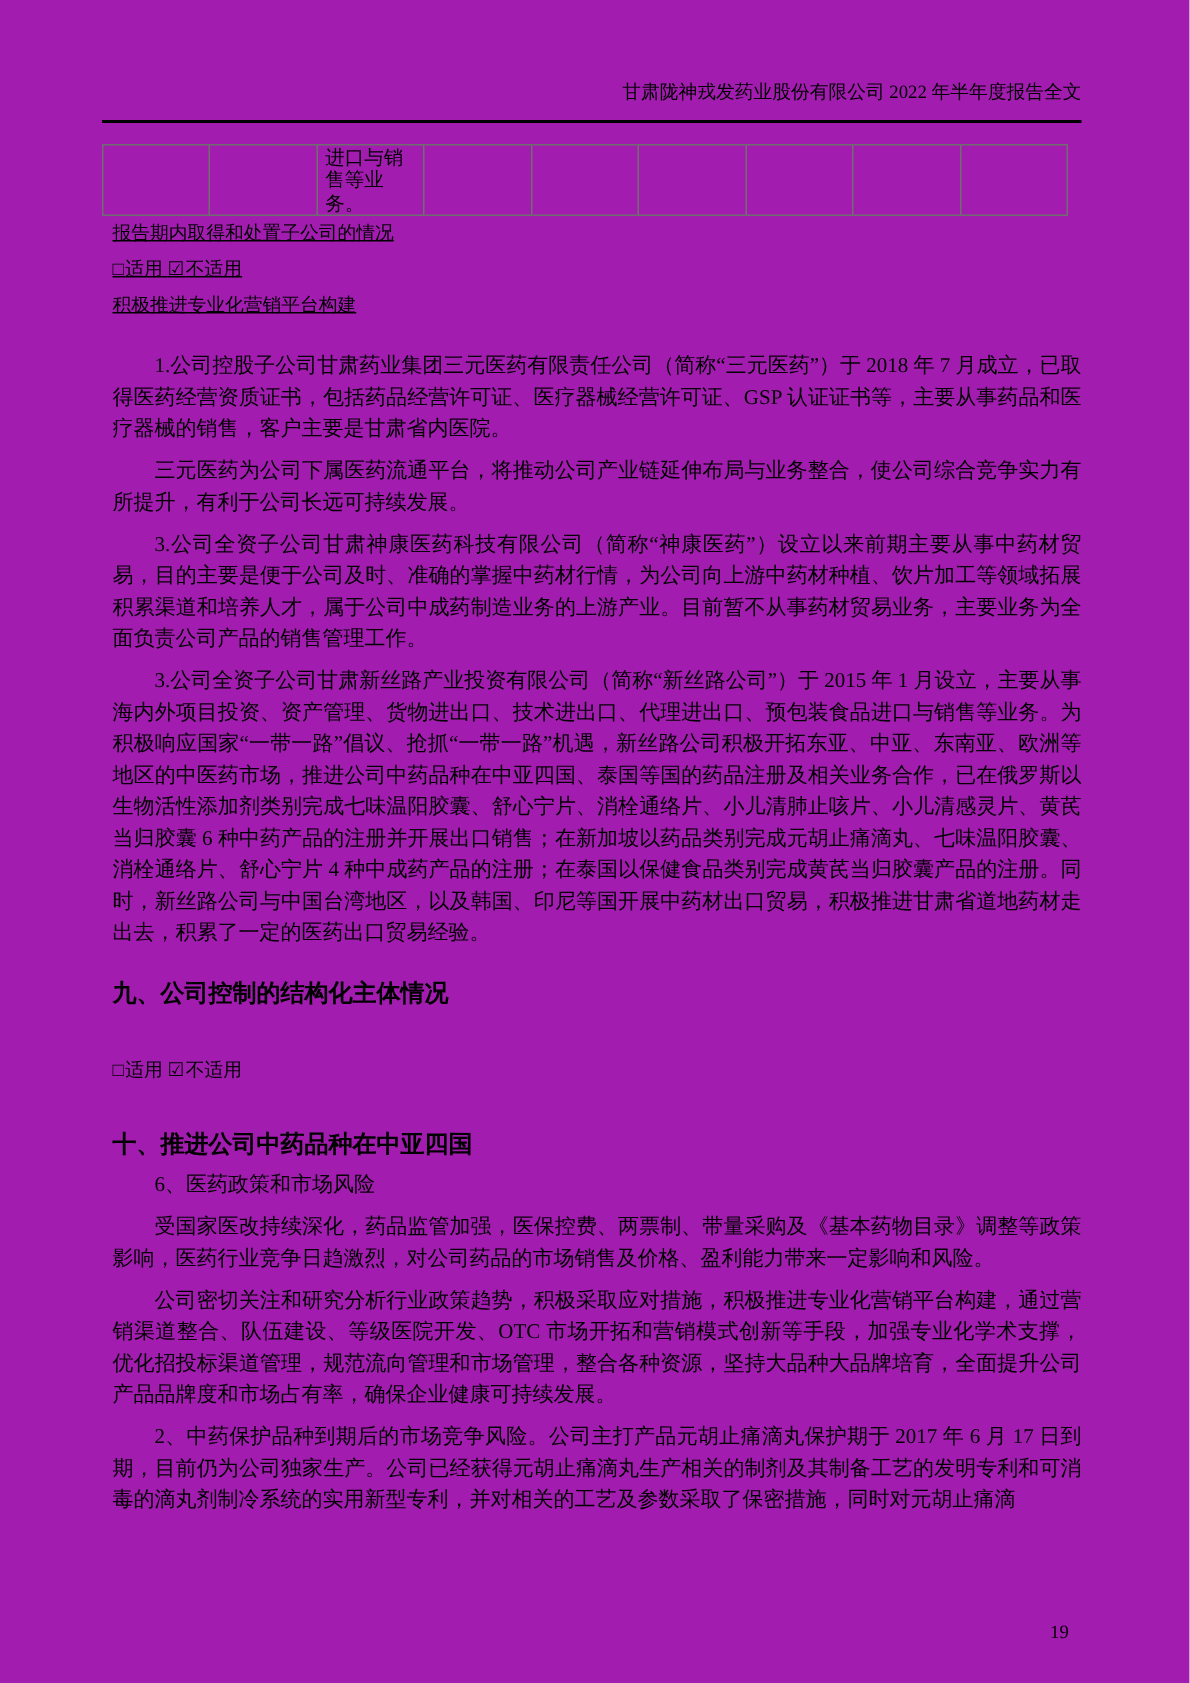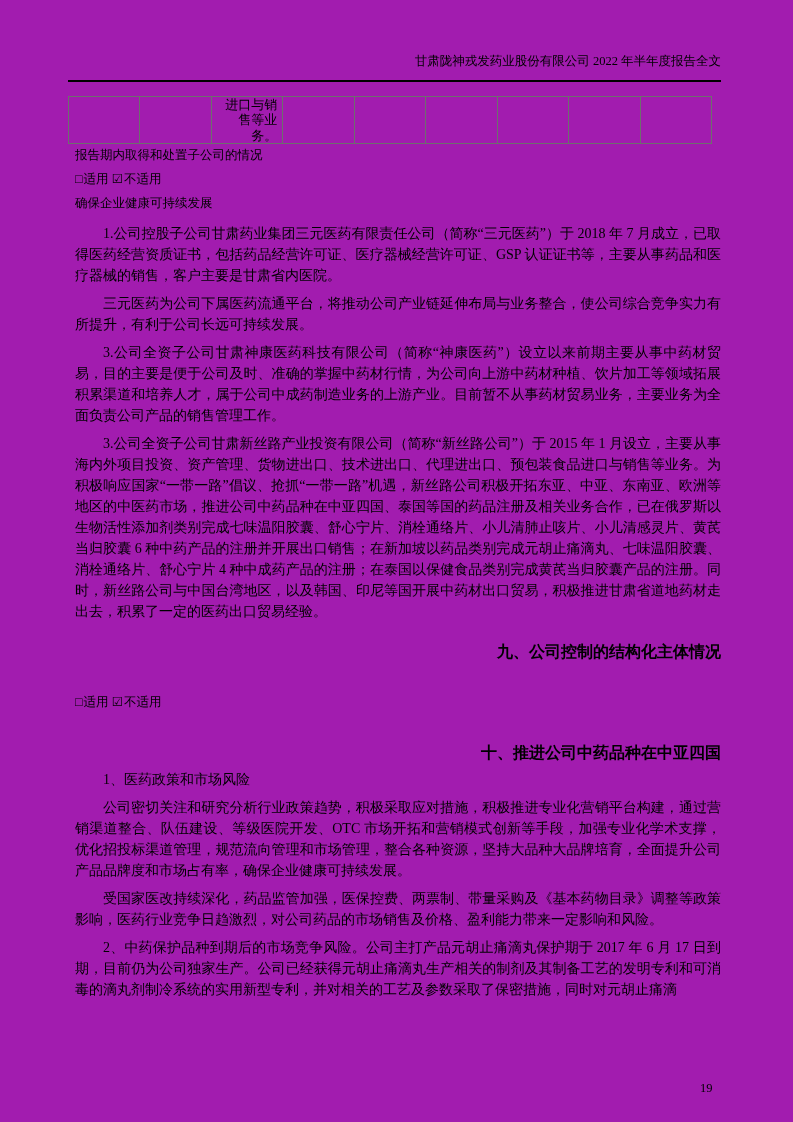--- a/index.html
+++ b/index.html
@@ -23,35 +23,35 @@
   table.biz-table {
     position:absolute; top:96px; left:68px;
     width:644px; height:47px;
     border-collapse:collapse; table-layout:fixed;
   }
   table.biz-table td {
     border:1px solid #6e6e6e;
     vertical-align:top;
     font-size:13px; line-height:15.4px;
     padding:0 5px;
-    text-align:right;
+    text-align:left;
   }
   .content {
     position:absolute; top:143px; left:75px; width:646px;
   }
   .small-line { font-size:12.5px; line-height:24px; }
-  .small-block { margin-bottom:8px; }
+  .small-block { margin-bottom:19px;text-decoration:underline; }
   p.body {
     font-size:14px; line-height:21px;
     margin:0 0 7px 0;
     text-align:justify; text-indent:2em;
   }
   h2.sec {
     font-family:"Liberation Sans","DejaVu Sans",sans-serif;
-    font-size:16px; font-weight:bold; line-height:24px;text-align:right;
+    font-size:16px; font-weight:bold; line-height:24px;
   }
   .sec-9 { margin-top:18px; }
   .check-mid { margin-top:26px; }
   .sec-10 { margin-top:27px; margin-bottom:4px; }
   .page-number {
     position:absolute; top:1080px; left:700px;
     font-size:12.5px; line-height:16px;
   }
   .chk { letter-spacing:1px; }
 </style>
@@ -80,39 +80,39 @@
     </table>
 
   <div class="content">
 
     <div class="small-block">
       <div class="small-line">报告期内取得和处置子公司的情况</div>
       <div class="small-line">
         <span class="chk">□</span><span>适用</span>
         <span class="chk">☑</span><span>不适用</span>
       </div>
-      <div class="small-line">确保企业健康可持续发展</div>
+      <div class="small-line">积极推进专业化营销平台构建</div>
     </div>
 
     <p class="body">1.公司控股子公司甘肃药业集团三元医药有限责任公司（简称“三元医药”）于 2018 年 7 月成立，已取得医药经营资质证书，包括药品经营许可证、医疗器械经营许可证、GSP 认证证书等，主要从事药品和医疗器械的销售，客户主要是甘肃省内医院。</p>
     <p class="body">三元医药为公司下属医药流通平台，将推动公司产业链延伸布局与业务整合，使公司综合竞争实力有所提升，有利于公司长远可持续发展。</p>
     <p class="body">3.公司全资子公司甘肃神康医药科技有限公司（简称“神康医药”）设立以来前期主要从事中药材贸易，目的主要是便于公司及时、准确的掌握中药材行情，为公司向上游中药材种植、饮片加工等领域拓展积累渠道和培养人才，属于公司中成药制造业务的上游产业。目前暂不从事药材贸易业务，主要业务为全面负责公司产品的销售管理工作。</p>
     <p class="body">3.公司全资子公司甘肃新丝路产业投资有限公司（简称“新丝路公司”）于 2015 年 1 月设立，主要从事海内外项目投资、资产管理、货物进出口、技术进出口、代理进出口、预包装食品进口与销售等业务。为积极响应国家“一带一路”倡议、抢抓“一带一路”机遇，新丝路公司积极开拓东亚、中亚、东南亚、欧洲等地区的中医药市场，推进公司中药品种在中亚四国、泰国等国的药品注册及相关业务合作，已在俄罗斯以生物活性添加剂类别完成七味温阳胶囊、舒心宁片、消栓通络片、小儿清肺止咳片、小儿清感灵片、黄芪当归胶囊 6 种中药产品的注册并开展出口销售；在新加坡以药品类别完成元胡止痛滴丸、七味温阳胶囊、消栓通络片、舒心宁片 4 种中成药产品的注册；在泰国以保健食品类别完成黄芪当归胶囊产品的注册。同时，新丝路公司与中国台湾地区，以及韩国、印尼等国开展中药材出口贸易，积极推进甘肃省道地药材走出去，积累了一定的医药出口贸易经验。</p>
 
     <h2 class="sec sec-9">九、公司控制的结构化主体情况</h2>
 
     <div class="small-line check-mid">
       <span class="chk">□</span><span>适用</span>
       <span class="chk">☑</span><span>不适用</span>
     </div>
 
     <h2 class="sec sec-10">十、推进公司中药品种在中亚四国</h2>
 
-    <p class="body">1、医药政策和市场风险</p>
+    <p class="body">6、医药政策和市场风险</p>
+    <p class="body">受国家医改持续深化，药品监管加强，医保控费、两票制、带量采购及《基本药物目录》调整等政策影响，医药行业竞争日趋激烈，对公司药品的市场销售及价格、盈利能力带来一定影响和风险。</p>
     <p class="body">公司密切关注和研究分析行业政策趋势，积极采取应对措施，积极推进专业化营销平台构建，通过营销渠道整合、队伍建设、等级医院开发、OTC 市场开拓和营销模式创新等手段，加强专业化学术支撑，优化招投标渠道管理，规范流向管理和市场管理，整合各种资源，坚持大品种大品牌培育，全面提升公司产品品牌度和市场占有率，确保企业健康可持续发展。</p>
-    <p class="body">受国家医改持续深化，药品监管加强，医保控费、两票制、带量采购及《基本药物目录》调整等政策影响，医药行业竞争日趋激烈，对公司药品的市场销售及价格、盈利能力带来一定影响和风险。</p>
     <p class="body">2、中药保护品种到期后的市场竞争风险。公司主打产品元胡止痛滴丸保护期于 2017 年 6 月 17 日到期，目前仍为公司独家生产。公司已经获得元胡止痛滴丸生产相关的制剂及其制备工艺的发明专利和可消毒的滴丸剂制冷系统的实用新型专利，并对相关的工艺及参数采取了保密措施，同时对元胡止痛滴</p>
 
   </div>
 
   <div class="page-number">19</div>
 
 </div>
 
 </body></html>

